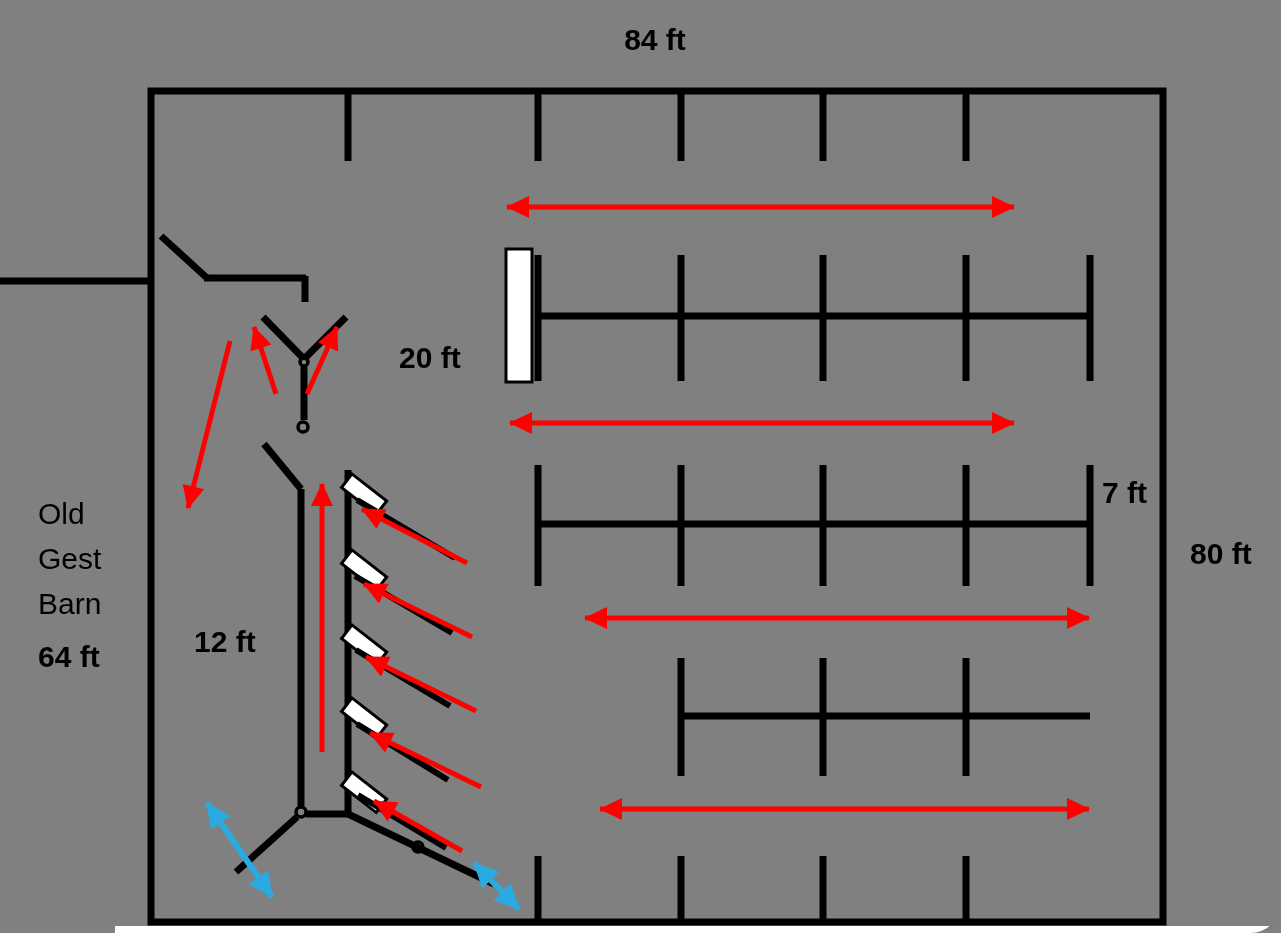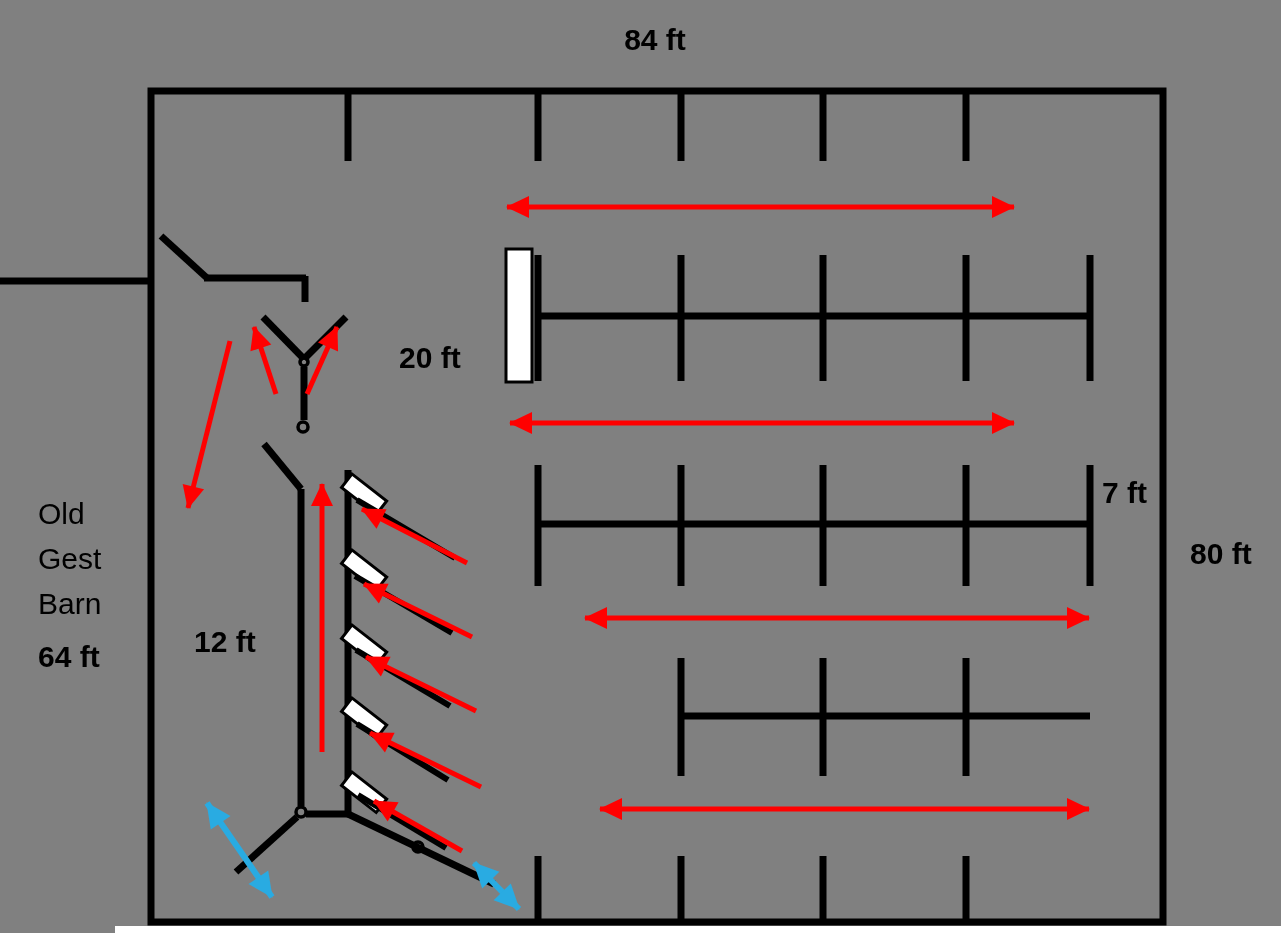--- a/index.html
+++ b/index.html
@@ -5,21 +5,21 @@
   :root{
     --background:#808080;
     --structure:#000000;
     --arrow_red:#ff0000;
     --arrow_blue:#29abe2;
     --gate_fill:#ffffff;
     --label_text:#000000;
     --page_strip:#ffffff;
   }
   html,body{margin:0;padding:0;background:#808080;}
-  .stage{width:1281px;height:933px;position:relative;overflow:hidden;}
+  .stage{width:1281px;height:933px;position:relative;overflow:hidden;border-radius:31px;}
   svg{display:block;}
   .bg{fill:var(--background);}
   .page-strip{fill:var(--page_strip);}
   .wall{stroke:var(--structure);stroke-width:7;fill:none;stroke-linecap:butt;}
   .fence{stroke:var(--structure);stroke-width:6;fill:none;}
   .gate{fill:var(--gate_fill);stroke:var(--structure);stroke-width:3;}
   .pivot{fill:none;stroke:var(--structure);stroke-width:3.5;}
   .red-double{stroke:var(--arrow_red);stroke-width:5;marker-start:url(#red-head);marker-end:url(#red-head);}
   .red-single{stroke:var(--arrow_red);stroke-width:5;marker-end:url(#red-head);}
   .blue-double{stroke:var(--arrow_blue);stroke-width:6;marker-start:url(#blue-head);marker-end:url(#blue-head);}

